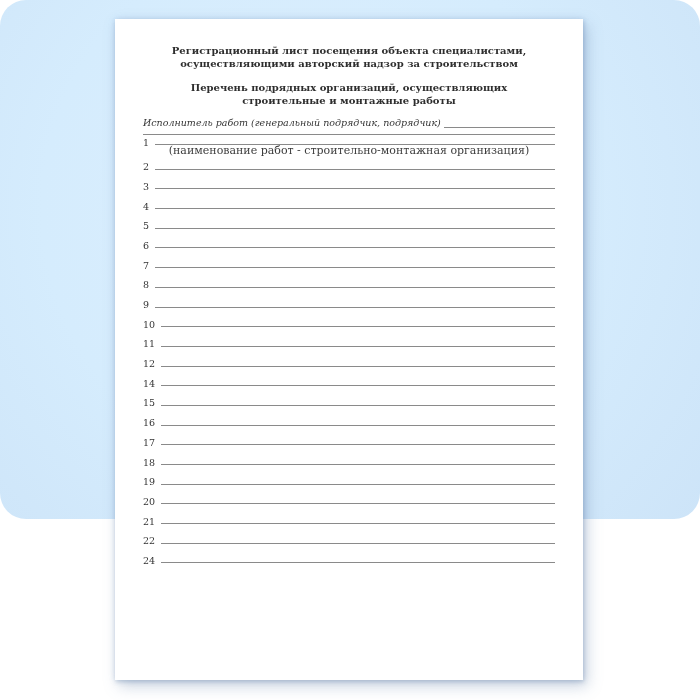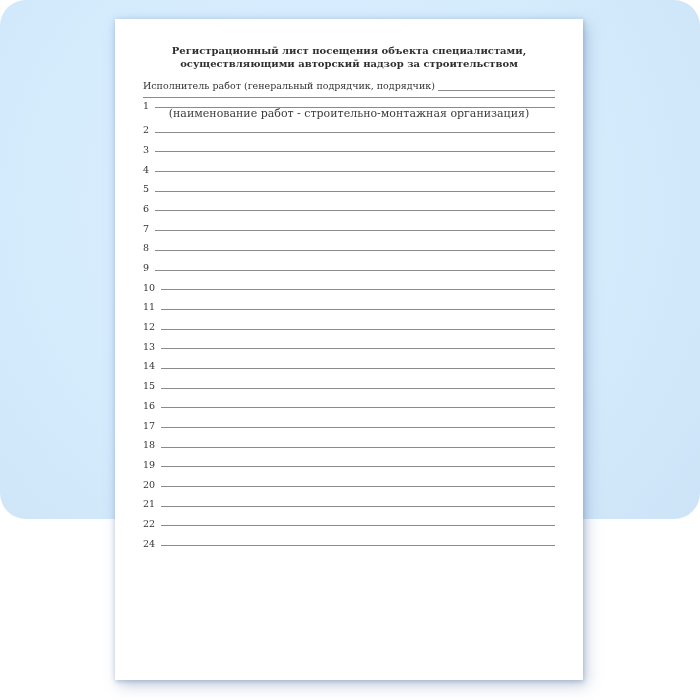--- a/index.html
+++ b/index.html
@@ -23,21 +23,21 @@
     padding: 25px 28px 0 28px;
     color: #343434;
   }
   .title, .subtitle {
     font-weight: bold; font-size: 10px; line-height: 13px;
     text-align: center; color: #2e2e2e;
   }
   .subtitle { margin-top: 11px; }
   .executor {
     display: flex; align-items: flex-end;
-    margin-top: 9px; font-size: 9.5px; line-height: 14px;
+    margin-top: 9px; font-size: 9.5px; line-height: 14px; font-style: italic;
   }
   .executor .label { flex: 0 0 auto; margin-bottom: -2px; white-space: nowrap; }
   .fill {
     flex: 1 1 auto; height: 0;
     border-bottom: 1px solid #8a8a8a; margin-left: 3px; min-width: 10px;
   }
   .rule { border-bottom: 1px solid #8a8a8a; margin-top: 6px; }
   .sublabel { font-size: 9.5px; line-height: 13px; margin-top: 3px; }
   .linerow { display: flex; align-items: flex-end; font-size: 9.5px; }
   .row1 { height: 10px; }
@@ -53,20 +53,24 @@
 <body>
 
 <div class="stage">
   <div class="paper">
 
     <div class="title">
       <div>Регистрационный лист посещения объекта специалистами,</div>
       <div>осуществляющими авторский надзор за строительством</div>
     </div>
 
+    <div class="subtitle">
+      <div>Перечень подрядных организаций, осуществляющих</div>
+      <div>строительные и монтажные работы</div>
+    </div>
 
     <div class="executor">
       <span class="label">Исполнитель работ (генеральный подрядчик, подрядчик)</span>
       <span class="fill"></span>
     </div>
     <div class="rule"></div>
 
 
     <div class="linerow row1">
       <span class="num">1</span>
@@ -113,24 +117,20 @@
       </div>
         <div class="linerow">
         <span class="num">11</span>
         <span class="fill"></span>
       </div>
         <div class="linerow">
         <span class="num">12</span>
         <span class="fill"></span>
       </div>
         <div class="linerow">
-        <span class="num">13</span>
-        <span class="fill"></span>
-      </div>
-        <div class="linerow">
         <span class="num">14</span>
         <span class="fill"></span>
       </div>
         <div class="linerow">
         <span class="num">15</span>
         <span class="fill"></span>
       </div>
         <div class="linerow">
         <span class="num">16</span>
         <span class="fill"></span>

